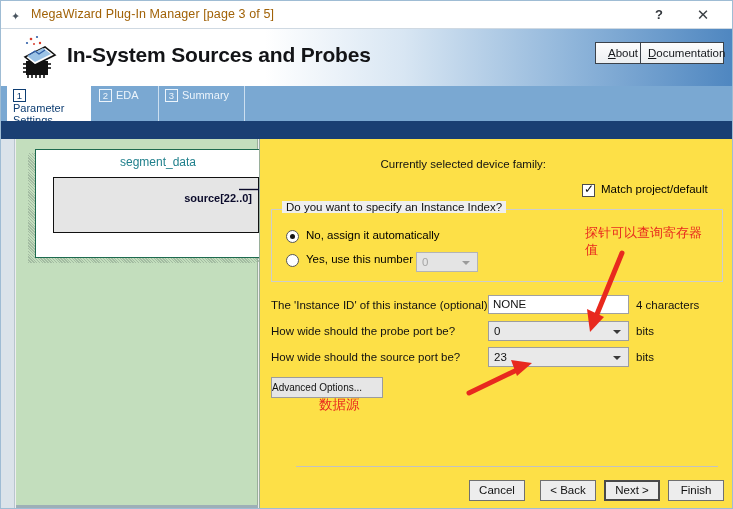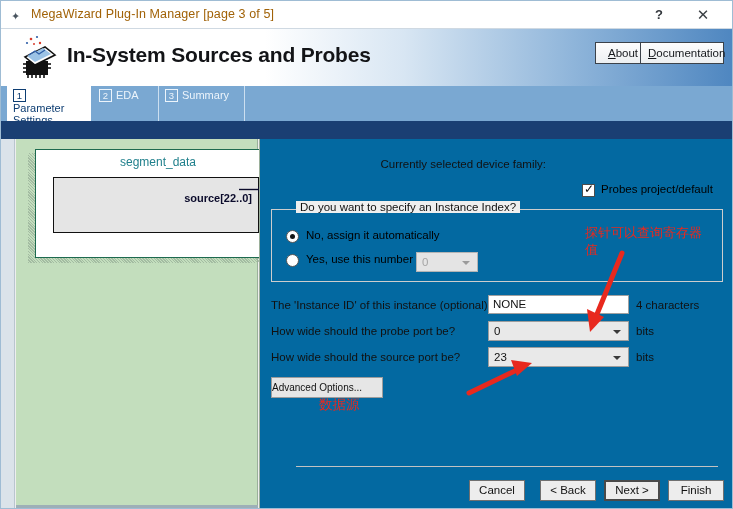--- a/index.html
+++ b/index.html
@@ -251,21 +251,21 @@
     height: 5px;
     background: #9dafb7;
   }
 
   
   #settings {
     position: absolute;
     left: 258px; top: 0;
     width: 475px;
     height: 371px;
-    background: #0369a1;
+    background: #fde047;
     border-left: 1px solid #9aaf9a;
     box-sizing: border-box;
   }
 
   .lbl {
     position: absolute;
     font-size: 11.5px;
     color: #111111;
     white-space: nowrap;
   }
@@ -339,21 +339,20 @@
     box-sizing: border-box;
     background: transparent;
   }
   #group-idx-title {
     position: absolute;
     left: 22px; top: 62px;
     background: #efefef;
     padding: 0 4px;
     font-size: 11.5px;
     white-space: nowrap;
-    margin-left: 14px;
   }
   .radio-row {
     position: absolute;
     left: 26px;
     height: 16px;
     cursor: default;
   }
   #radio-auto { top: 90px; }
   #radio-num  { top: 114px; }
   .radio {
@@ -535,21 +534,21 @@
     <div id="pane-bottom-edge"></div>
 
     <div id="settings">
 
       <span class="lbl" id="lbl-family">Currently selected device family:</span>
 
       <div id="chk-match-row">
         <span class="checkbox">
             <span class="tick">✓</span>
           </span>
-        <span id="chk-match-lbl">Probes project/default</span>
+        <span id="chk-match-lbl">Match project/default</span>
       </div>
 
       <div id="group-idx"></div>
       <span class="lbl" id="group-idx-title">Do you want to specify an Instance Index?</span>
 
       <div class="radio-row" id="radio-auto">
         <span class="radio on"></span>
         <span class="radio-lbl">No, assign it automatically</span>
       </div>
 

